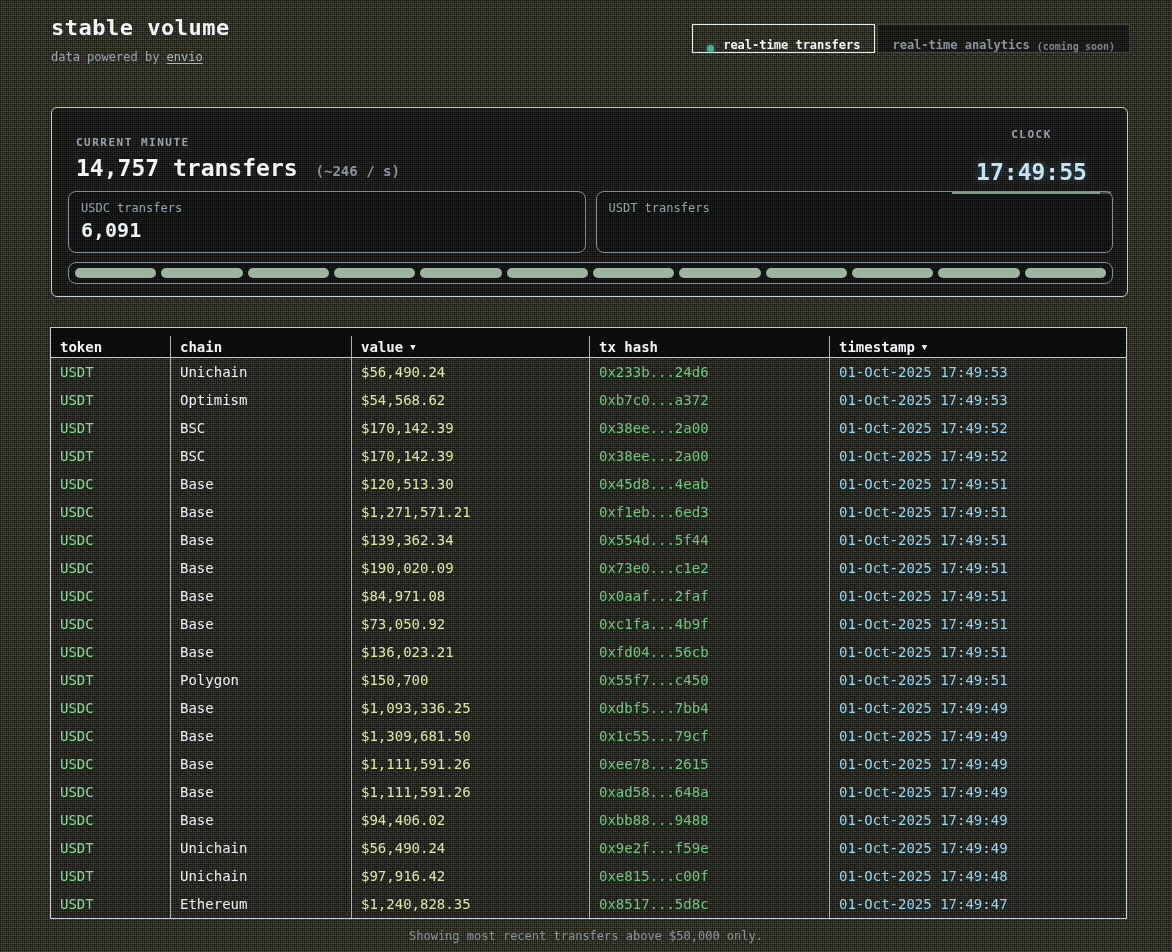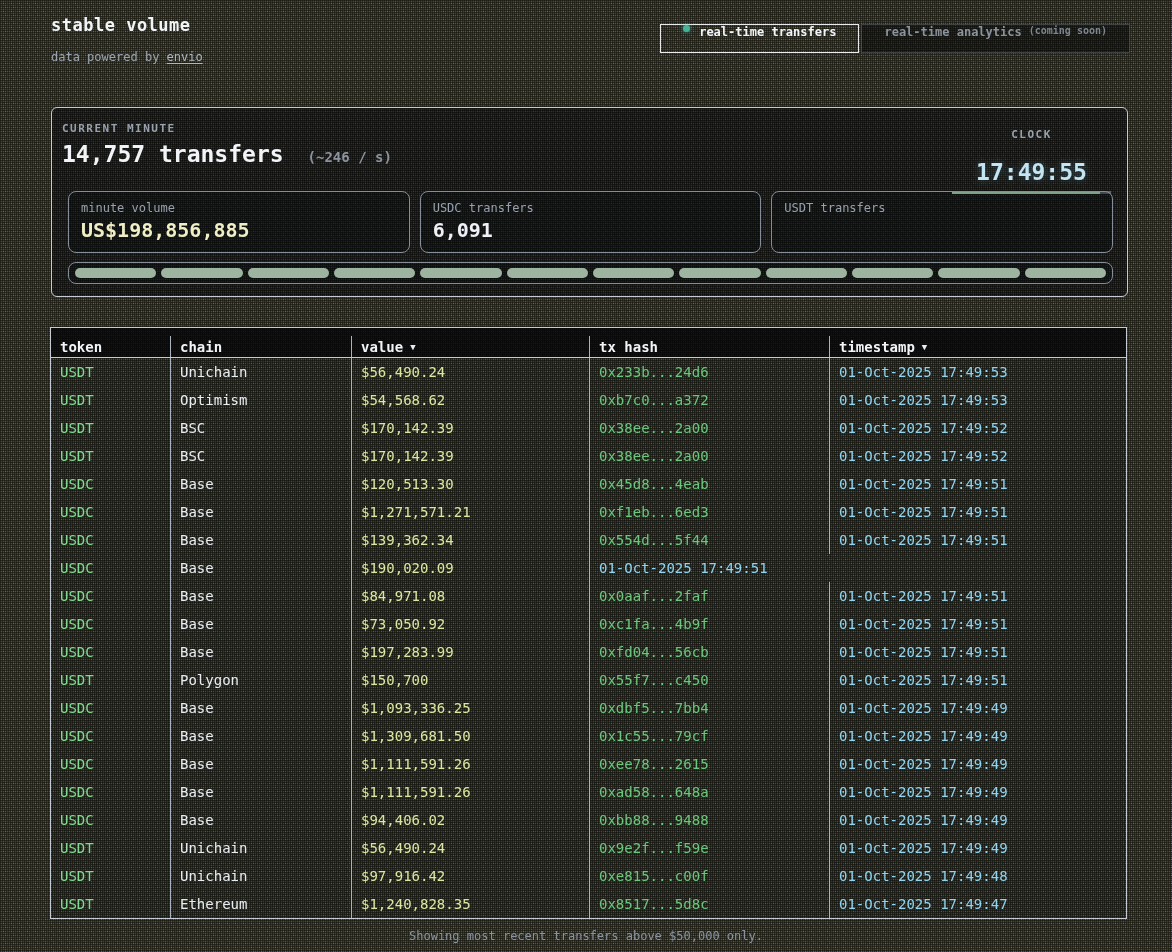--- a/index.html
+++ b/index.html
@@ -7,40 +7,40 @@
   body {
     font-family: "DejaVu Sans Mono", "Liberation Mono", monospace;
     background-color: #32325a;
     color: #e8edf2;
     position: relative;
   }
   .bg-pattern { position: fixed; left: 0; top: 0; width: 1172px; height: 952px; z-index: -1; }
   .wrap { position: absolute; left: 50px; top: 0; width: 1077px; height: 952px; }
 
   
-  .page-title { position: absolute; left: 1px; top: 15px; font-size: 17px; font-weight: bold; color: #f2f5f8; letter-spacing: 0.5px; }
+  .page-title { position: absolute; left: 1px; top: 15px; font-size: 22px; font-weight: bold; color: #f2f5f8; letter-spacing: 0.5px; }
   .page-sub { position: absolute; left: 1px; top: 50px; font-size: 12px; color: #9aa3ae; }
   .page-sub a { color: #aeb7c2; text-decoration: underline; text-underline-offset: 2px; cursor: pointer; }
 
   .tabs { position: absolute; right: -3px; top: 24px; display: flex; align-items: stretch; gap: 2px; height: 29px; }
-  .tab { display: flex; align-items: flex-start; font-size: 12px; font-weight: bold; padding: 0 22px; white-space: nowrap; }
+  .tab { display: flex; align-items: flex-end; font-size: 12px; font-weight: bold; padding: 0 14px; white-space: nowrap; }
   .tab-active { border: 1px solid #e8eaec; color: #f2f5f8; gap: 9px; }
   .live-dot { width: 7px; height: 7px; border-radius: 50%; background: #46b298; box-shadow: 0 0 4px rgba(70,178,152,0.8); }
   .tab-disabled { background: rgba(3,6,5,0.50); border: 1px solid rgba(160,170,180,0.30); color: #8b949e; gap: 7px; }
   .tab-disabled .tab-note { font-size: 10px; font-weight: bold; color: #7d868f; }
 
   
   .panel {
     position: absolute; left: 1px; top: 107px; width: 1077px; height: 190px;
     background: rgba(0,2,6,0.42);
     border: 1px solid #c6ccd4; border-radius: 6px;
-    padding: 10px;
+    padding: 24px;
   }
   .panel-label { font-size: 11px; font-weight: bold; letter-spacing: 1.5px; color: #98a1ac; margin-top: 4px; }
-  .big-row { display: flex; align-items: baseline; gap: 24px; margin-top: 6px; }
+  .big-row { display: flex; align-items: baseline; gap: 18px; margin-top: 6px; }
   .big-number { font-size: 23px; font-weight: bold; color: #f2f5f8; }
   .big-note { font-size: 14px; font-weight: bold; color: #8b949e; }
   .clock-box { position: absolute; top: 16px; right: 16px; text-align: center; }
   .clock-label { font-size: 11px; font-weight: bold; letter-spacing: 1.5px; color: #98a1ac; margin-top: 4px; }
   .clock-time { font-size: 23px; font-weight: bold; color: #c3e4f3; margin-top: 18px; text-shadow: 0 0 8px rgba(130,200,235,0.35); }
   .clock-bar { margin-top: 6px; width: 159px; height: 3px; background: #5b636d; }
   .clock-bar-fill { height: 100%; background: #b7e1c0; }
 
   .stat-boxes { position: absolute; left: 16px; top: 83px; width: 1045px; display: flex; gap: 10px; }
   .stat-box { flex: 1; height: 62px; border: 1px solid #858d98; border-radius: 8px; padding: 9px 12px; background: rgba(4,6,9,0.30); }
@@ -129,24 +129,20 @@
     <div class="clock-box">
       <div class="clock-label">CLOCK</div>
       <div class="clock-time">17:49:55</div>
       <div class="clock-bar">
           <div class="clock-bar-fill" style="width: 93%;"></div>
         </div>
     </div>
 
     <div class="stat-boxes">
       <div class="stat-box">
-        <div class="stat-label">minute volume</div>
-        <div class="stat-value cream">US$198,856,885</div>
-      </div>
-      <div class="stat-box">
         <div class="stat-label">USDC transfers</div>
         <div class="stat-value">6,091</div>
       </div>
       <div class="stat-box">
         <div class="stat-label">USDT transfers</div>
       </div>
     </div>
 
     <div class="minute-progress">
         <div class="seg"></div>
@@ -241,20 +237,21 @@
       <div class="cell c-chain">Base</div>
       <div class="cell c-value">$139,362.34</div>
       <div class="cell c-tx">0x554d...5f44</div>
       <div class="cell c-ts">01-Oct-2025 17:49:51</div>
     </div>
 
     <div class="tr row">
       <div class="cell c-token">USDC</div>
       <div class="cell c-chain">Base</div>
       <div class="cell c-value">$190,020.09</div>
+      <div class="cell c-tx">0x73e0...c1e2</div>
       <div class="cell c-ts">01-Oct-2025 17:49:51</div>
     </div>
 
     <div class="tr row">
       <div class="cell c-token">USDC</div>
       <div class="cell c-chain">Base</div>
       <div class="cell c-value">$84,971.08</div>
       <div class="cell c-tx">0x0aaf...2faf</div>
       <div class="cell c-ts">01-Oct-2025 17:49:51</div>
     </div>
@@ -263,21 +260,21 @@
       <div class="cell c-token">USDC</div>
       <div class="cell c-chain">Base</div>
       <div class="cell c-value">$73,050.92</div>
       <div class="cell c-tx">0xc1fa...4b9f</div>
       <div class="cell c-ts">01-Oct-2025 17:49:51</div>
     </div>
 
     <div class="tr row">
       <div class="cell c-token">USDC</div>
       <div class="cell c-chain">Base</div>
-      <div class="cell c-value">$197,283.99</div>
+      <div class="cell c-value">$136,023.21</div>
       <div class="cell c-tx">0xfd04...56cb</div>
       <div class="cell c-ts">01-Oct-2025 17:49:51</div>
     </div>
 
     <div class="tr row">
       <div class="cell c-token">USDT</div>
       <div class="cell c-chain">Polygon</div>
       <div class="cell c-value">$150,700</div>
       <div class="cell c-tx">0x55f7...c450</div>
       <div class="cell c-ts">01-Oct-2025 17:49:51</div>

